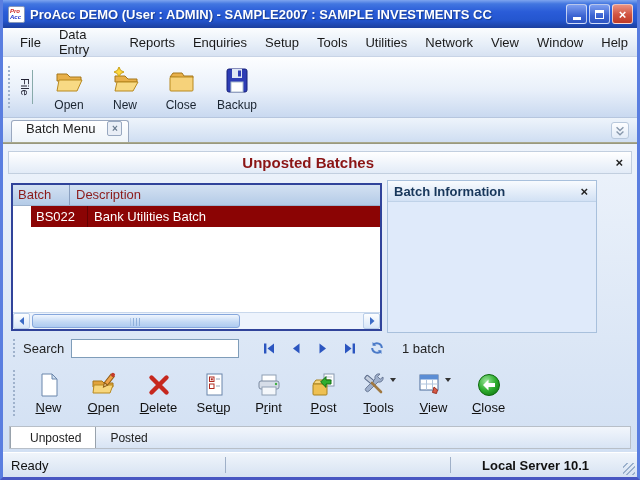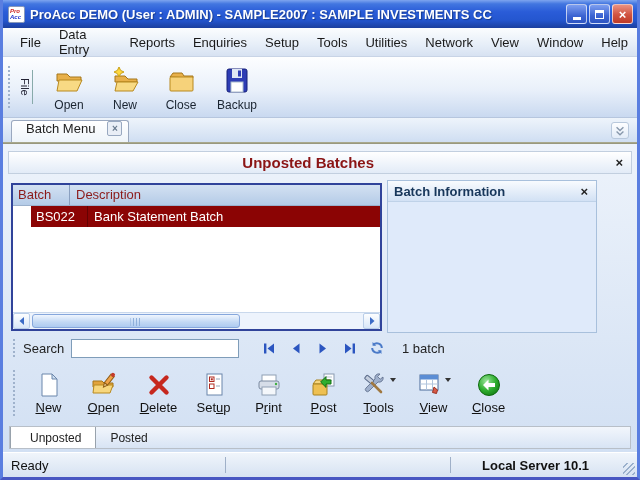--- a/index.html
+++ b/index.html
@@ -216,21 +216,21 @@
       <span class="xbtn">×</span>
     </div>
 
     <div class="batchtable">
       <div class="thead">
         <div class="c1">Batch</div>
         <div class="c2">Description</div>
       </div>
       <div class="trow selected">
         <div class="c1">BS022</div>
-        <div class="c2">Bank Statement Batch</div>
+        <div class="c2">Bank Utilities Batch</div>
       </div>
       <div class="hscroll">
         <div class="sbtn left">
           <svg width="8" height="8" viewBox="0 0 8 8">
               <path d="M6 0L1.5 4 6 8z" fill="#3b6bc6"></path>
             </svg>
         </div>
         <div class="sthumb">
           <div class="griplines"></div>
         </div>

